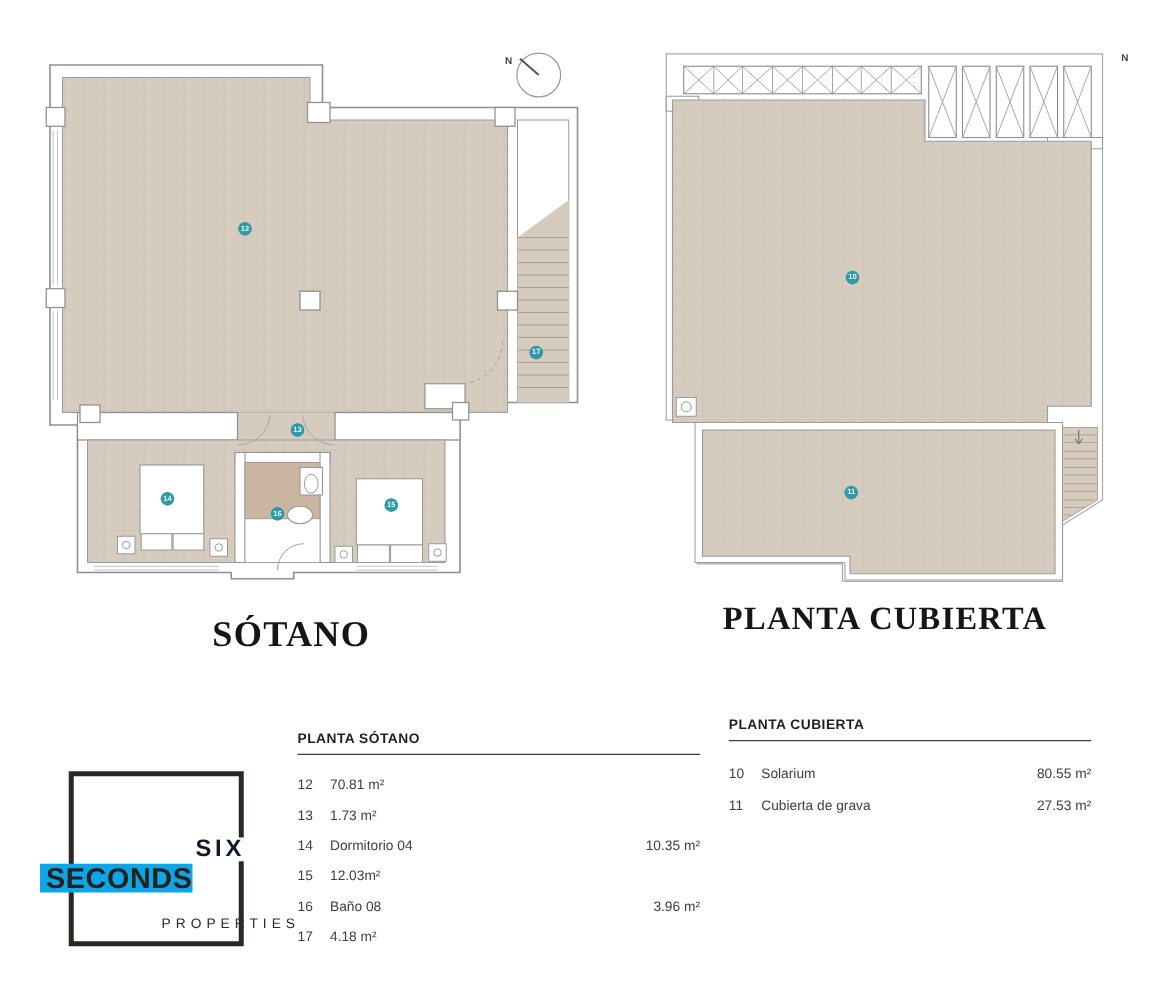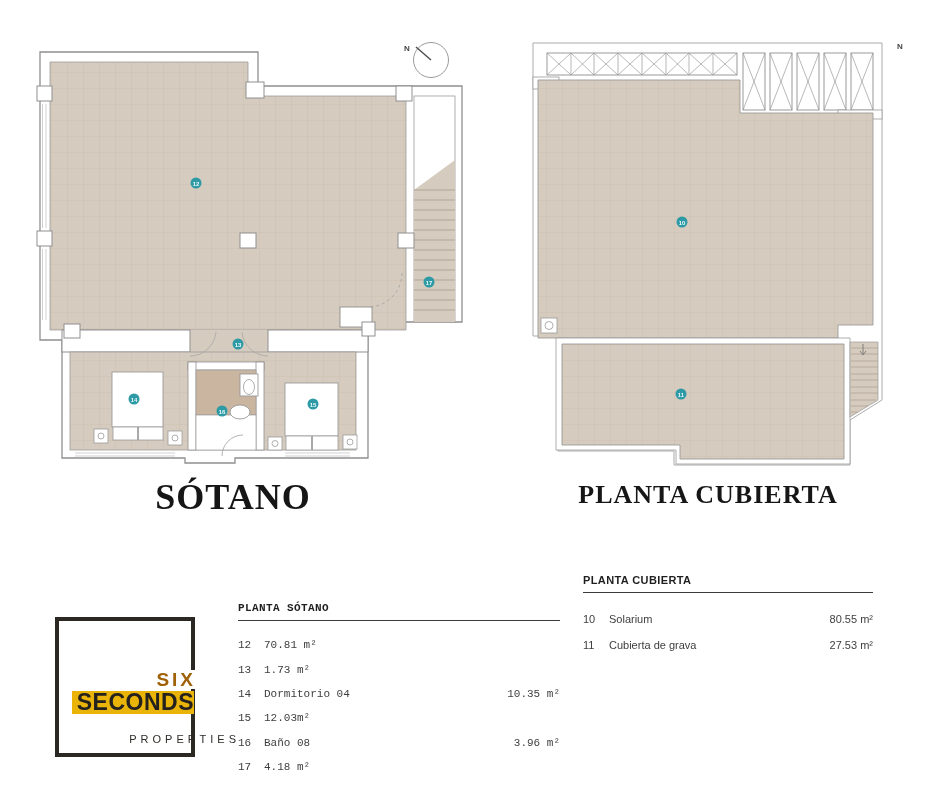--- a/index.html
+++ b/index.html
@@ -4,21 +4,21 @@
 <style>
   html,body{margin:0;padding:0;}
   body{font-family:"Liberation Sans","DejaVu Sans",sans-serif;background:#fff;}
   .page{position:relative;width:940px;height:788px;background:#ffffff;overflow:hidden;}
   .abs{position:absolute;}
   svg{display:block;}
 
   
   .plan-title{position:absolute;text-align:center;font-family:"Liberation Serif","DejaVu Serif",serif;
               font-weight:700;color:#161616;letter-spacing:1px;}
-  .t-sotano{left:113px;top:476px;width:240px;font-size:36px;}
+  .t-sotano{left:113px;top:492px;width:240px;font-size:29px;}
   .t-cubierta{left:558px;top:480px;width:300px;font-size:26px;}
 
   
   .rlabel{position:absolute;width:11px;height:11px;border-radius:50%;background:#2d9aa5;
           color:#eafafb;font-size:6px;font-weight:700;display:flex;align-items:center;
           justify-content:center;transform:translate(-50%,-50%);line-height:1;}
 
   .north{position:absolute;font-size:8px;color:#444;font-weight:600;}
 
   
@@ -30,24 +30,24 @@
   .leg-row{display:flex;align-items:center;font-size:11px;}
   .leg-rows-sotano .leg-row{height:24.4px;}
   .leg-rows-cubierta .leg-row{height:26px;}
   .leg-num{width:26px;}
   .leg-name{flex:1;}
   .leg-area{text-align:right;}
 
   
   .logo-square{position:absolute;left:55px;top:617px;width:132px;height:132px;border:4px solid #2b2823;}
   .logo-line{position:absolute;line-height:1;white-space:nowrap;}
-  .logo-six{right:744px;top:670px;font-size:19px;font-weight:700;letter-spacing:3px;color:#a16207;
+  .logo-six{right:744px;top:670px;font-size:19px;font-weight:700;letter-spacing:3px;color:#0f172a;
             background:#fff;padding-left:6px;}
-  .logo-seconds{right:746px;top:691px;font-size:23px;font-weight:700;letter-spacing:.5px;color:#25221e;
-            background:#eab308;padding-left:5px;}
+  .logo-seconds{right:786px;top:691px;font-size:23px;font-weight:700;letter-spacing:.5px;color:#25221e;
+            background:#0ea5e9;padding-left:5px;}
   .logo-properties{right:700px;top:734px;font-size:11px;font-weight:500;letter-spacing:4px;color:#2e2b27;}
 </style>
 </head>
 <body>
 
 <div class="page">
 
   <svg class="abs" style="left:35px;top:40px;" width="430" height="430" viewBox="0 0 430 430">
     <defs>
       <pattern id="grid1" patternUnits="userSpaceOnUse" width="16" height="16">
@@ -176,21 +176,21 @@
   <div class="rlabel" style="left:313px;top:404px;">15</div>
   <div class="rlabel" style="left:222px;top:411px;">16</div>
   <div class="rlabel" style="left:429px;top:282px;">17</div>
 
   <div class="rlabel" style="left:682px;top:222px;">10</div>
   <div class="rlabel" style="left:681px;top:394px;">11</div>
 
   <div class="plan-title t-sotano">SÓTANO</div>
   <div class="plan-title t-cubierta">PLANTA CUBIERTA</div>
 
-  <div class="legend" style="left:238px;top:602px;width:322px;font-family:Liberation Mono, monospace;">
+  <div class="legend" style="left:238px;top:585px;width:322px;">
     <div class="legend-title">PLANTA SÓTANO</div>
     <div class="leg-rows-sotano">
       <div class="leg-row">
         <span class="leg-num">12</span>
         <span class="leg-area">70.81 m²</span>
       </div>
       <div class="leg-row">
         <span class="leg-num">13</span>
         <span class="leg-area">1.73 m²</span>
       </div>

